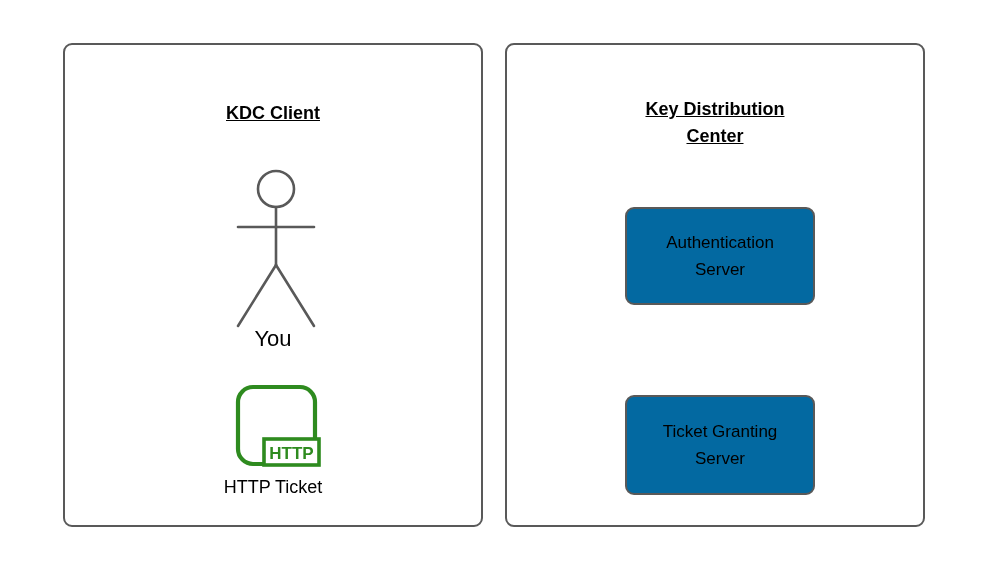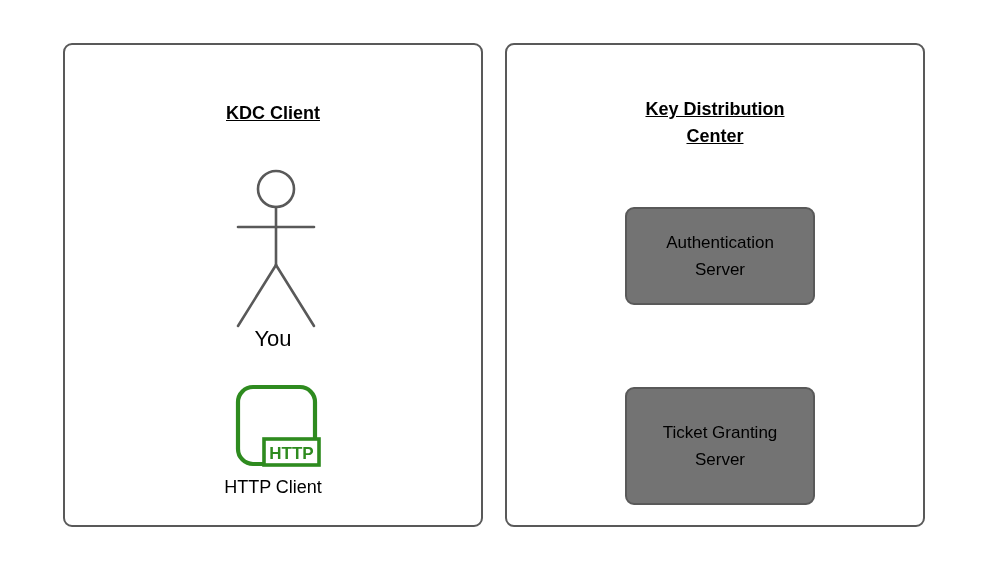--- a/index.html
+++ b/index.html
@@ -67,33 +67,33 @@
     left: 0; right: 0;
     top: 432px;
     text-align: center;
     font-size: 18px;
   }
 
   .server-node {
     position: absolute;
     left: 118px;
     width: 190px;
-    background: #737373;
+    background: #0369a1;
     border: 2px solid #595959;
     border-radius: 9px;
     display: flex;
     align-items: center;
     justify-content: center;
     text-align: center;
     font-size: 17px;
     line-height: 27px;
     padding: 6px 14px;
   }
   .server-node.auth { top: 162px; height: 98px; }
-  .server-node.tgs  { top: 342px; height: 118px; }
+  .server-node.tgs  { top: 350px; height: 100px; }
 </style>
 </head>
 <body>
 
 <div class="canvas">
 
   <div class="panel panel-left">
     <div class="panel-title">KDC Client</div>
 
     <svg class="actor-figure" viewBox="0 0 80 160" fill="none" stroke="#595959" stroke-width="2.6" stroke-linecap="round">
@@ -105,21 +105,21 @@
     </svg>
 
     <div class="actor-label">You</div>
 
     <svg class="http-icon" viewBox="0 0 88 84">
       <rect x="3" y="3" width="77" height="77" rx="15" ry="15" fill="#ffffff" stroke="#2e8b1f" stroke-width="4.2"></rect>
       <rect x="29" y="55" width="55" height="26" fill="#ffffff" stroke="#2e8b1f" stroke-width="3.6"></rect>
       <text x="56.5" y="74.5" text-anchor="middle" font-family="Liberation Sans, sans-serif" font-size="17" font-weight="bold" fill="#2e8b1f">HTTP</text>
     </svg>
 
-    <div class="service-label">HTTP Client</div>
+    <div class="service-label">HTTP Ticket</div>
   </div>
 
   <div class="panel panel-right">
     <div class="panel-title">Key Distribution Center</div>
 
     <div class="server-node auth">
       <span>Authentication Server</span>
     </div>
 
     <div class="server-node tgs">

